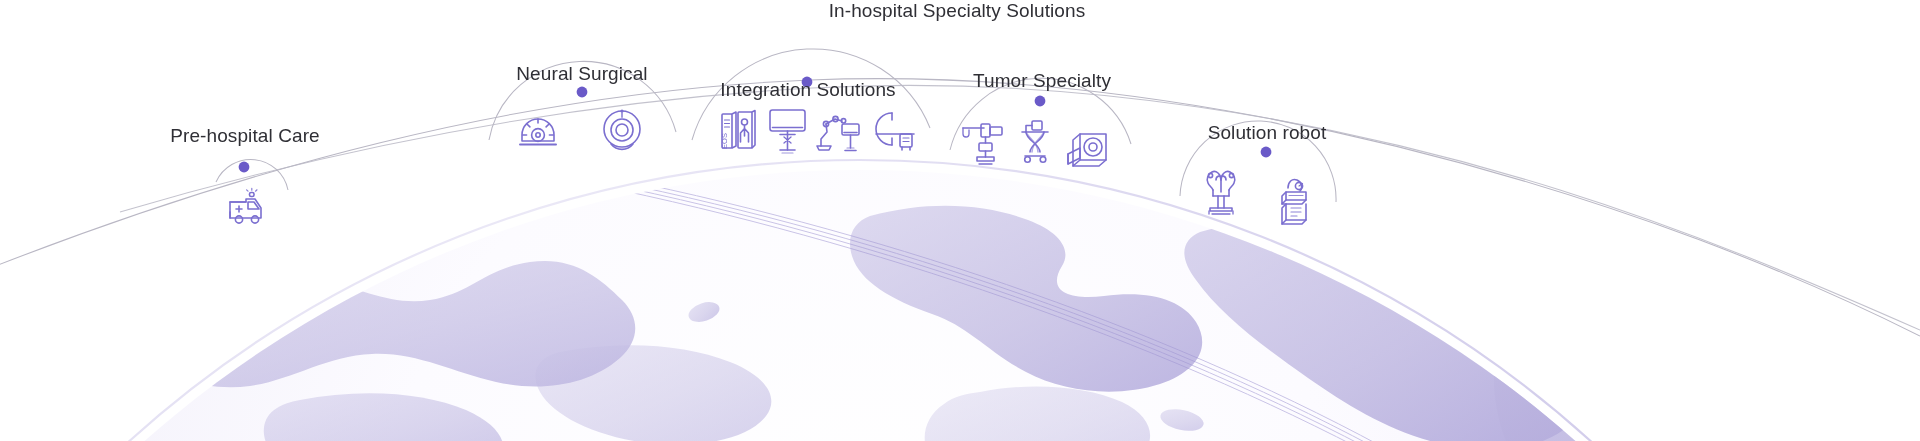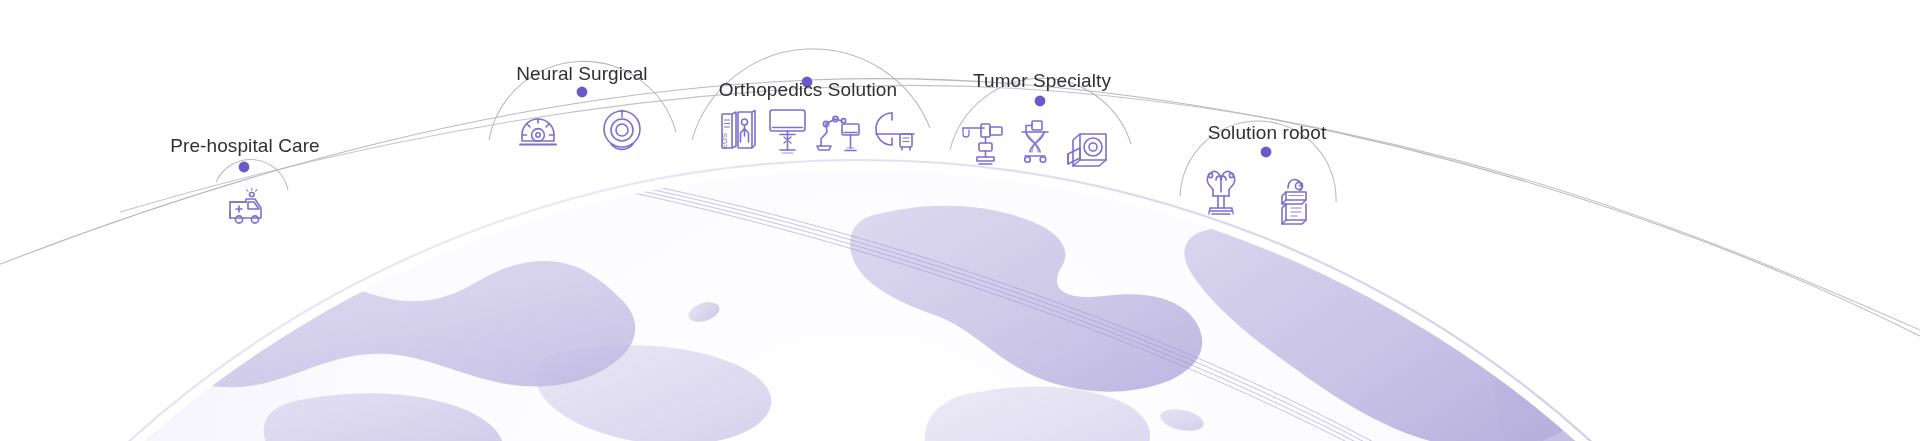--- a/index.html
+++ b/index.html
@@ -269,26 +269,27 @@
           <path d="M2,30 L6,26 M2,30 L2,46 L6,42"></path>
           <path d="M2,46 L22,46 L26,42"></path>
           <path d="M11,30 L21,30 M11,34 L21,34 M11,38 L17,38" stroke-width="1.2" opacity="0.85"></path>
           <path d="M9,17.5 L23,17.5" stroke-width="1.2" opacity="0.8"></path>
         </g>
       </g>
 
     </g>
   </svg>
 
-  <div class="lbl" style="left:245px; top:134px;">Pre-hospital Care</div>
+  <div class="lbl" style="left:245px; top:124px;">Pre-hospital Care</div>
 
   <div class="lbl" style="left:582px; top:62px;">Neural Surgical</div>
 
   <div class="lbl two" style="left:808px; top:27px;">
-    <div>Orthopedics Solution</div>
+    <div>Integration Solutions</div>
   </div>
 
+  <div class="lbl" style="left:957px; top:-1px;">In-hospital Specialty Solutions</div>
 
   <div class="lbl" style="left:1042px; top:69px;">Tumor Specialty</div>
 
   <div class="lbl" style="left:1267px; top:121px;">Solution robot</div>
 
 </div>
 
 </body></html>

